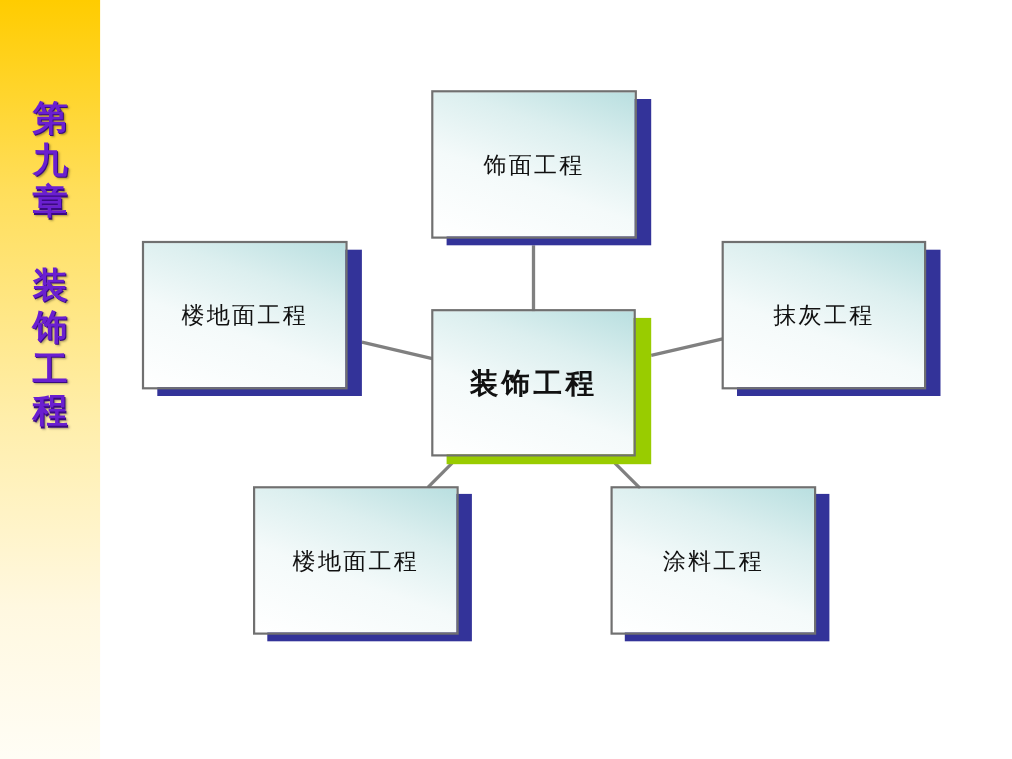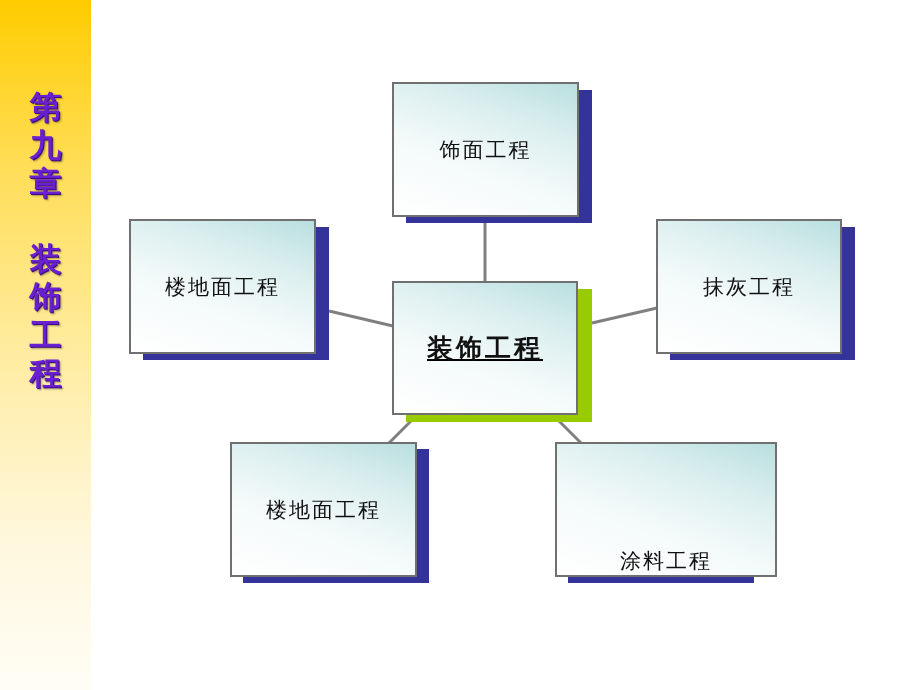--- a/index.html
+++ b/index.html
@@ -75,25 +75,25 @@
 <div class="node" style="left:129px; top:219px; width:187px; height:135px;">
   <span class="node-label">楼地面工程</span>
 </div>
 
 <div class="shadow" style="left:670px; top:227px; width:185px; height:133px;"></div>
 <div class="node" style="left:656px; top:219px; width:186px; height:135px;">
   <span class="node-label">抹灰工程</span>
 </div>
 
 <div class="shadow green" style="left:406px; top:289px; width:186px; height:133px;"></div>
-<div class="node" style="left:392px; top:281px; width:186px; height:134px;text-decoration:underline;">
+<div class="node" style="left:392px; top:281px; width:186px; height:134px;">
   <span class="node-label center">装饰工程</span>
 </div>
 
 <div class="shadow" style="left:243px; top:449px; width:186px; height:134px;"></div>
 <div class="node" style="left:230px; top:442px; width:187px; height:135px;">
   <span class="node-label">楼地面工程</span>
 </div>
 
 <div class="shadow" style="left:568px; top:449px; width:186px; height:134px;"></div>
-<div class="node" style="left:555px; top:442px; width:222px; height:135px;align-items:flex-end;">
+<div class="node" style="left:555px; top:442px; width:187px; height:135px;">
   <span class="node-label">涂料工程</span>
 </div>
 
 </body></html>

